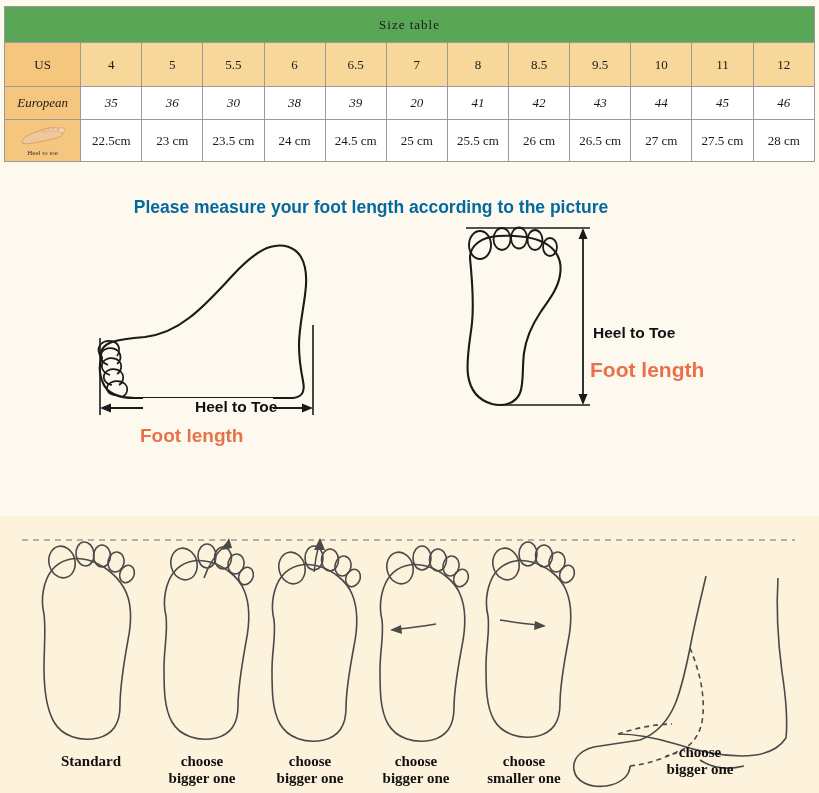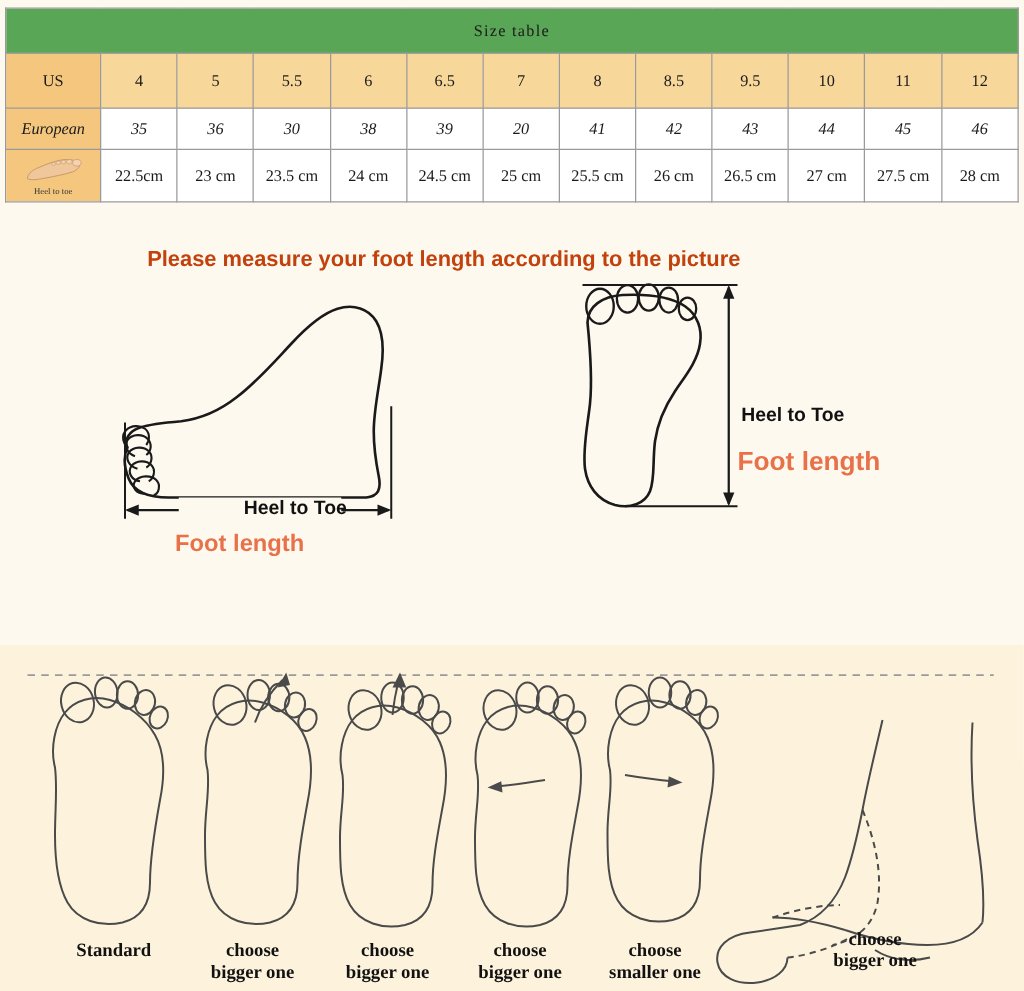--- a/index.html
+++ b/index.html
@@ -95,21 +95,22 @@
     margin-top: 1px;
   }
 
   
   .heading {
     position: absolute;
     width: 710px;
     text-align: center;
     font-family: "Liberation Sans", sans-serif;
     font-weight: bold;
-    color: #c2410c;
+    color: #0369a1;
+    margin-left: 16px;
   }
   #measure-heading {
     top: 197px;
     font-size: 17.5px;
   }
   #standing-heading {
     top: 464px;
     font-size: 14.5px;
     font-weight: bold;
   }

